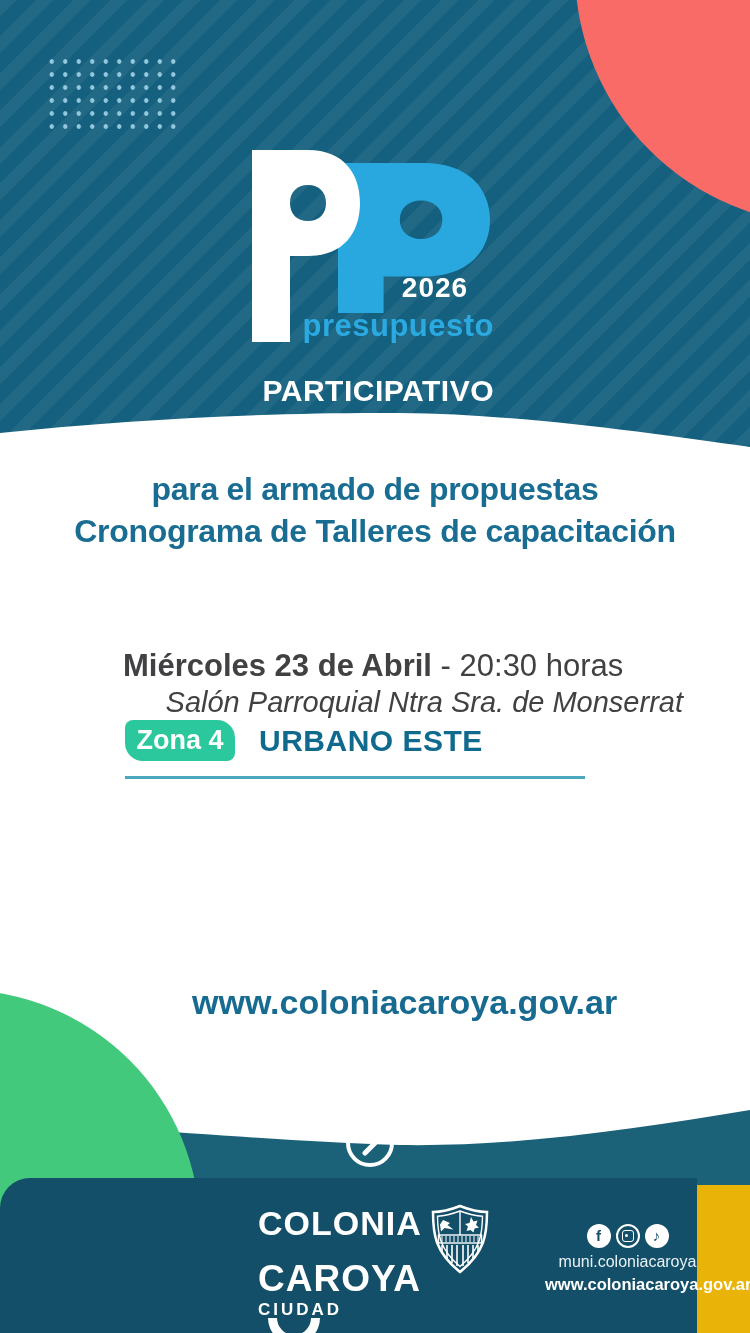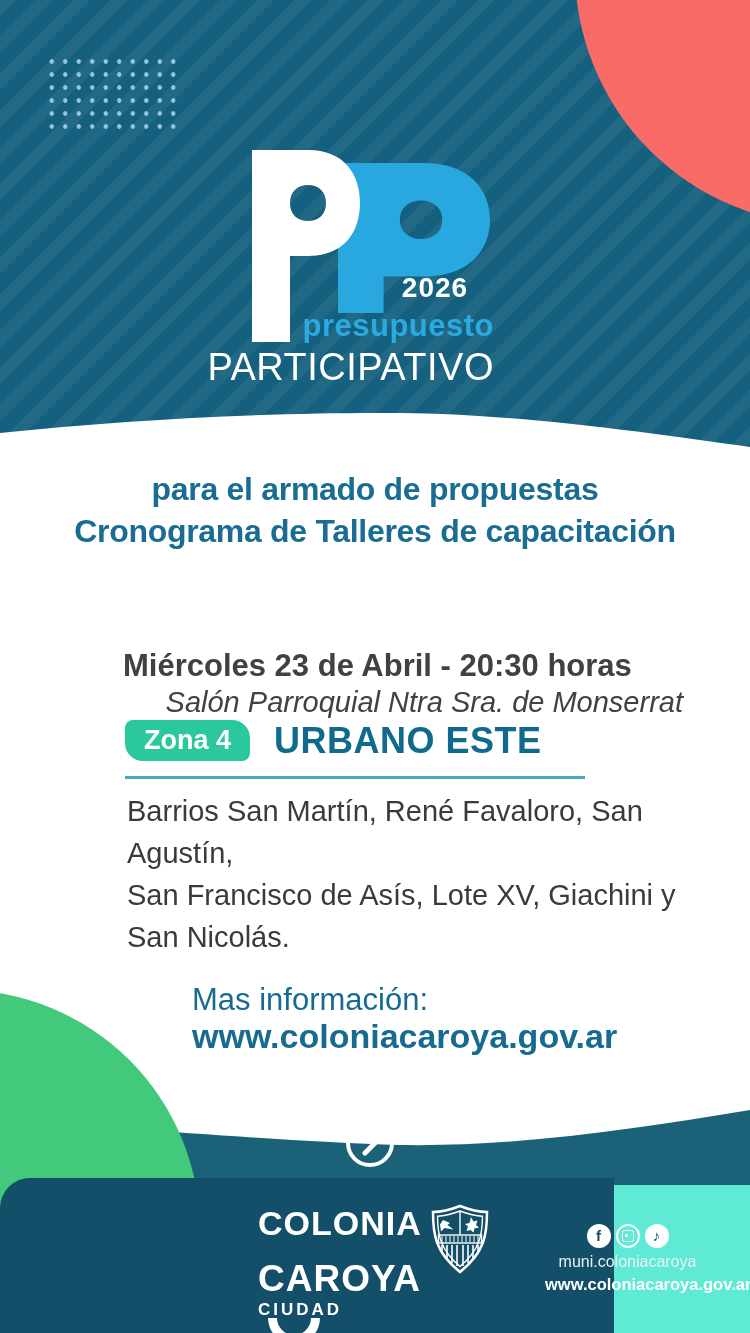--- a/index.html
+++ b/index.html
@@ -1,18 +1,18 @@
 <!DOCTYPE html>
 <html><head>
 <meta charset="utf-8">
 <style>
   html,body{margin:0;padding:0;background:#fff;}
   .poster{
     position:relative;width:750px;height:1333px;overflow:hidden;
-    font-family:"Liberation Sans",sans-serif;background:#5eead4;
+    font-family:"Liberation Sans",sans-serif;background:#eab308;
   }
   
   .header{
     position:absolute;left:0;top:0;width:750px;height:455px;
     background-color:#14607E;
     background-image:repeating-linear-gradient(135deg,
       rgba(255,255,255,.055) 0px, rgba(255,255,255,.055) 12px,
       rgba(255,255,255,0) 12px, rgba(255,255,255,0) 26px);
   }
   .dots{
@@ -29,58 +29,58 @@
   .p-white{left:252px;top:150px;}
   .logo-year{
     position:absolute;left:400px;top:272px;width:70px;
     color:#fff;font-weight:bold;font-size:28px;text-align:center;letter-spacing:1px;
   }
   .logo-words{
     position:absolute;left:150px;top:310px;width:344px;
     display:flex;flex-direction:column;align-items:flex-end;gap:8px;
   }
   .word-presupuesto{color:#2BAAE2;font-size:31px;font-weight:600;letter-spacing:.5px;line-height:32px;}
-  .word-participativo{color:#fff;font-size:38px;font-weight:normal;letter-spacing:.5px;line-height:34px;}
+  .word-participativo{color:#fff;font-size:30px;font-weight:bold;letter-spacing:.5px;line-height:34px;margin-top:24px;}
   
   .white-wave{position:absolute;left:0;top:403px;width:750px;height:47px;display:block;}
   .card{position:absolute;left:0;top:449px;width:750px;height:736px;background:#fff;}
   .card-title{
     position:absolute;left:0;top:468px;width:750px;text-align:center;
     color:#1A6D92;font-weight:bold;font-size:32px;line-height:42px;letter-spacing:-.3px;
   }
   .event-line{position:absolute;left:123px;top:648px;width:560px;font-size:31px;color:#414042;}
   .event-date{font-weight:bold;}
-  .event-time{font-weight:bold;}
+  .event-time{font-weight:normal;}
   .venue{position:absolute;left:123px;top:686px;width:560px;font-size:29px;font-style:italic;color:#414042;text-align:right;}
   .zone-row{position:absolute;left:125px;top:720px;width:520px;height:41px;display:flex;align-items:center;}
   .zone-badge{
-    width:125px;height:41px;background:#2BC89E;border-radius:8px 18px 8px 18px;
+    width:110px;height:41px;background:#2BC89E;border-radius:8px 18px 8px 18px;
     color:#fff;font-weight:bold;font-size:27px;display:flex;align-items:center;justify-content:center;
   }
-  .zone-name{margin-left:24px;color:#0F6A8E;font-weight:bold;font-size:36px;letter-spacing:.5px;}
+  .zone-name{margin-left:24px;color:#0F6A8E;font-weight:bold;font-size:30px;letter-spacing:.5px;}
   .divider{position:absolute;left:125px;top:776px;width:460px;height:3px;background:#4BA7BD;}
   .neighborhoods{position:absolute;left:127px;top:790px;width:560px;font-size:29px;color:#3A3A3A;line-height:42px;}
   .more-info{position:absolute;left:192px;top:983px;color:#176A90;}
   .more-info-label{font-size:31px;line-height:34px;}
   .more-info-url{font-size:34px;line-height:38px;font-weight:bold;}
   
   .teal-wave{position:absolute;left:0;top:1100px;width:750px;height:85px;display:block;}
   .green-circle{
     position:absolute;left:-280px;top:990px;width:480px;height:480px;
     border-radius:50%;background:#42C97B;
   }
   .arrow-btn{
     position:absolute;left:346px;top:1119px;width:48px;height:48px;box-sizing:border-box;
     border:4px solid #fff;border-radius:50%;background:transparent;cursor:pointer;
     display:flex;align-items:center;justify-content:center;padding:0;
   }
   
   .footer{
-    position:absolute;left:0;top:1178px;width:614px;height:155px;
-    background:#134F68;border-radius:30px 0 0 0;color:#fff;
+    position:absolute;left:0;top:1178px;width:681px;height:155px;
+    background:#134F68;border-radius:30px 0 0 0;color:#fff;padding-left:16px;
   }
   .city-logo{position:absolute;left:258px;top:28px;width:240px;line-height:1;}
   .city-word1{font-size:34px;font-weight:bold;letter-spacing:1px;}
   .city-word2{font-size:37px;font-weight:bold;letter-spacing:1px;margin-top:20px;}
   .city-row3{display:flex;align-items:flex-start;margin-top:4px;flex-direction:column;}
   .city-word3{font-size:17px;font-weight:bold;letter-spacing:3px;}
   .smile{
     width:34px;height:17px;margin-left:10px;margin-top:0;
     border:9px solid #fff;border-top:none;border-radius:0 0 40px 40px;box-sizing:content-box;
   }
@@ -144,27 +144,22 @@
   </div>
   <div class="venue">Salón Parroquial Ntra Sra. de Monserrat</div>
 
   <div class="zone-row">
     <div class="zone-badge">Zona 4</div>
     <div class="zone-name">URBANO ESTE</div>
   </div>
 
   <div class="divider"></div>
 
-  <div class="neighborhoods">
-    <div>Barrios San Martín, René Favaloro, San Agustín,</div>
-    <div>San Francisco de Asís, Lote XV, Giachini y San Nicolás.</div>
-  </div>
 
   <div class="more-info">
-    <div class="more-info-label">Mas información:</div>
     <div class="more-info-url">www.coloniacaroya.gov.ar</div>
   </div>
 
   <svg class="teal-wave" viewBox="0 0 750 85" preserveAspectRatio="none">
     <path fill="#1B6279" d="M0 22 C 120 26 280 42 400 45 C 520 47 640 28 750 10 L750 85 L0 85 Z"></path>
   </svg>
   <div class="green-circle"></div>
 
   <button class="arrow-btn">
     <svg width="20" height="26" viewBox="0 0 20 26">

